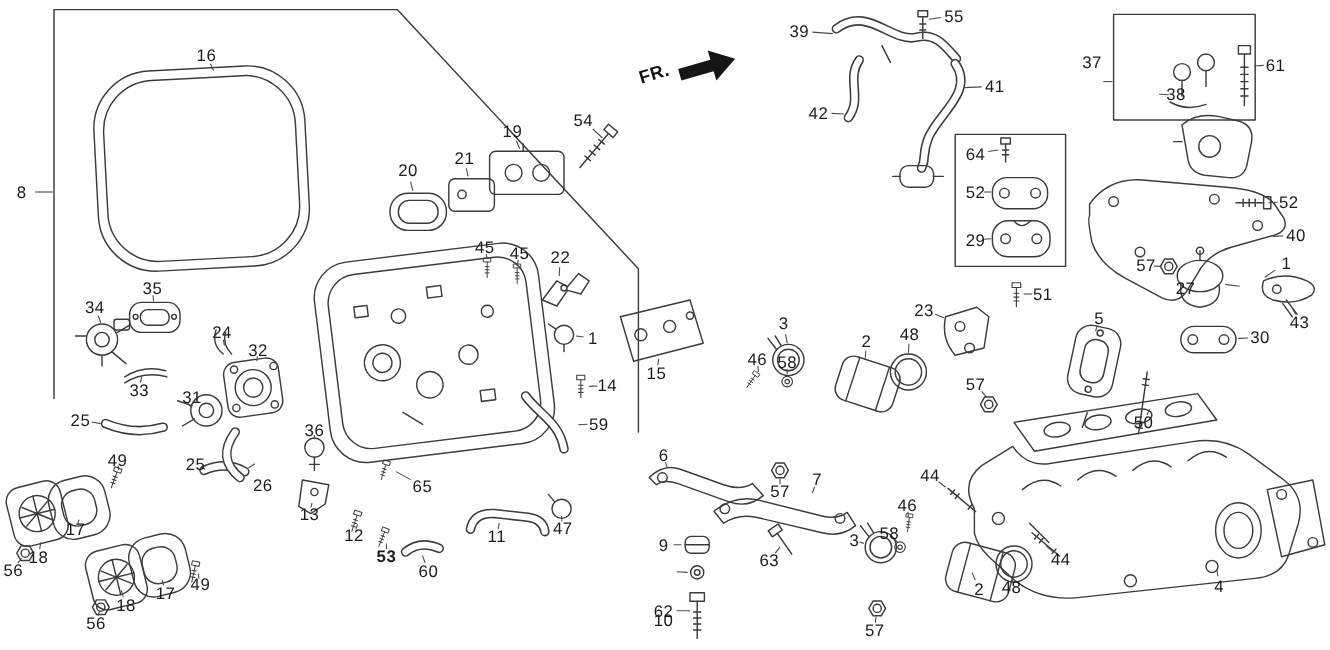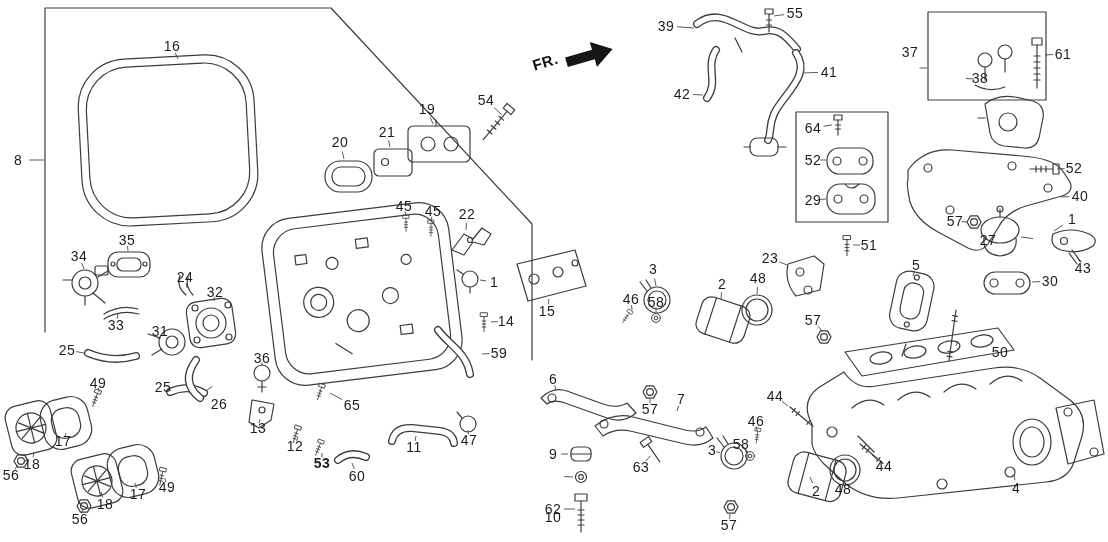--- a/index.html
+++ b/index.html
@@ -571,21 +571,21 @@
       <span class="callout" style="left: 916px; top: 265px;">5</span>
       <span class="callout" style="left: 494px; top: 282px;">1</span>
       <span class="callout" style="left: 631px; top: 299px;">46</span>
       <span class="callout" style="left: 656px; top: 302px;">58</span>
       <span class="callout" style="left: 547px; top: 311px;">15</span>
       <span class="callout" style="left: 116px; top: 325px;">33</span>
       <span class="callout" style="left: 160px; top: 331px; text-align: right;">31</span>
       <span class="callout" style="left: 506px; top: 321px;">14</span>
       <span class="callout" style="left: 813px; top: 320px;">57</span>
       <span class="callout" style="left: 67px; top: 350px;">25</span>
-      <span class="callout" style="left: 980px; top: 352px; padding-left: 40px;">50</span>
+      <span class="callout" style="left: 953px; top: 352px;">50</span>
       <span class="callout" style="left: 262px; top: 358px;">36</span>
       <span class="callout" style="left: 499px; top: 353px;">59</span>
       <span class="callout" style="left: 98px; top: 383px;">49</span>
       <span class="callout" style="left: 163px; top: 387px;">25</span>
       <span class="callout" style="left: 219px; top: 404px;">26</span>
       <span class="callout" style="left: 553px; top: 379px;">6</span>
       <span class="callout" style="left: 352px; top: 405px;">65</span>
       <span class="callout" style="left: 775px; top: 396px;">44</span>
       <span class="callout" style="left: 681px; top: 399px;">7</span>
       <span class="callout" style="left: 650px; top: 409px;">57</span>

